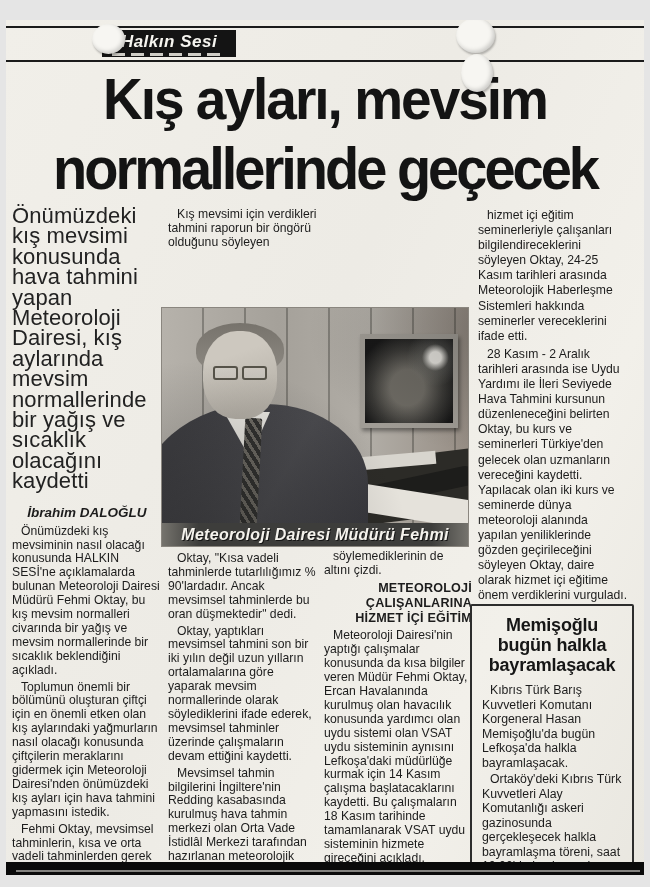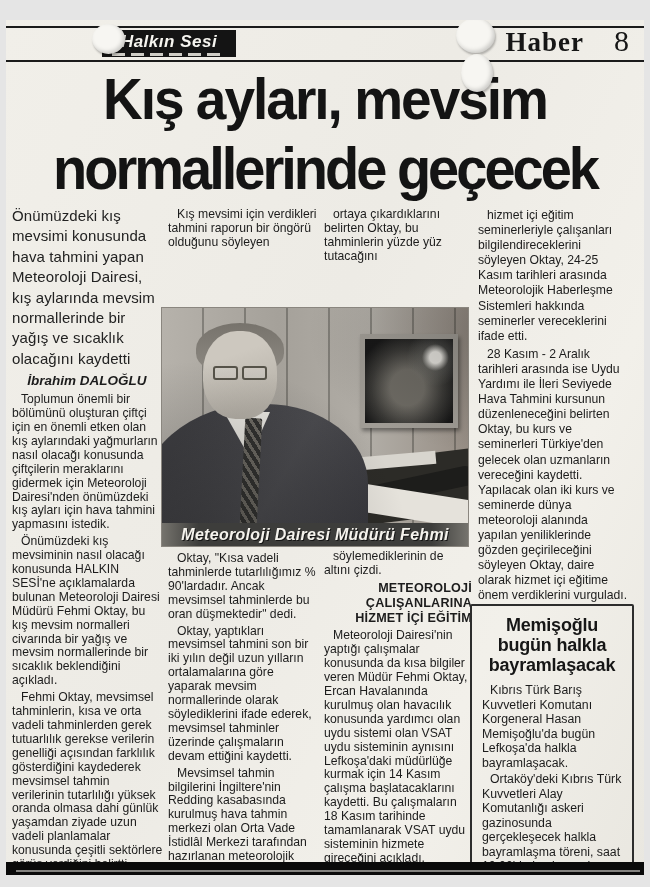--- a/index.html
+++ b/index.html
@@ -53,22 +53,22 @@
   
   .col { position:absolute; font-size:12.2px; line-height:13.9px; text-align:left; }
   .col p { text-indent:9px; margin-bottom:3px; }
   .col1 { left:6px;  top:186px; width:152px; }
   .col2i { left:162px; top:188px; width:150px; }
   .col3i { left:318px; top:188px; width:148px; }
   .col2 { left:162px; top:532px; width:150px; }
   .col3 { left:318px; top:530px; width:148px; }
   .col4 { left:472px; top:188px; width:152px; line-height:15.1px; }
   .lead {
-    font-size:15px; line-height:20.4px; letter-spacing:.1px;
-    margin-bottom:5px; color:#222;
+    font-size:22px; line-height:20.4px; letter-spacing:.1px;
+    margin-bottom:14px; color:#222;
   }
   .byline {
     display:block; text-align:center; font-weight:bold; font-style:italic;
     font-size:13.5px; margin:3px 2px 5px 0;
   }
   .subhead {
     font-weight:bold; text-align:right; font-size:12.6px; line-height:15.2px;
     margin:3px 0 3px 0; text-indent:0; letter-spacing:.2px;
   }
   
@@ -172,46 +172,40 @@
 <body>
 
 <div class="page">
   <div class="paper">
 
     <div class="rule rule-top"></div>
     <div class="logo-box">
       <span>Halkın Sesi</span>
       <div class="logo-tagline"></div>
     </div>
-    <div class="masthead-right">
-      <span>Haber</span><span class="pageno">8</span>
-    </div>
     <div class="rule rule-mid"></div>
     <div class="punch-hole hole-a"></div>
     <div class="punch-hole hole-b"></div>
     <div class="punch-hole hole-c"></div>
 
     <div class="headline">
       <div class="l1">Kış ayları, mevsim</div>
       <div class="l2">normallerinde geçecek</div>
     </div>
 
     <div class="col col1">
       <div class="lead">Önümüzdeki kış mevsimi konusunda hava tahmini yapan Meteoroloji Dairesi, kış aylarında mevsim normallerinde bir yağış ve sıcaklık olacağını kaydetti</div>
       <span class="byline">İbrahim DALOĞLU</span>
+      <p>Önümüzdeki kış mevsiminin nasıl olacağı konusunda HALKIN SESİ'ne açıklamalarda bulunan Meteoroloji Dairesi Müdürü Fehmi Oktay, bu kış mevsim normalleri civarında bir yağış ve mevsim normallerinde bir sıcaklık beklendiğini açıkladı.</p>
       <p>Toplumun önemli bir bölümünü oluşturan çiftçi için en önemli etken olan kış aylarındaki yağmurların nasıl olacağı konusunda çiftçilerin meraklarını gidermek için Meteoroloji Dairesi'nden önümüzdeki kış ayları için hava tahmini yapmasını istedik.</p>
-      <p>Önümüzdeki kış mevsiminin nasıl olacağı konusunda HALKIN SESİ'ne açıklamalarda bulunan Meteoroloji Dairesi Müdürü Fehmi Oktay, bu kış mevsim normalleri civarında bir yağış ve mevsim normallerinde bir sıcaklık beklendiğini açıkladı.</p>
       <p>Fehmi Oktay, mevsimsel tahminlerin, kısa ve orta vadeli tahminlerden gerek tutuarlılık gerekse verilerin genelliği açısından farklılık gösterdiğini kaydederek mevsimsel tahmin verilerinin tutarlılığı yüksek oranda olmasa dahi günlük yaşamdan ziyade uzun vadeli planlamalar konusunda çeşitli sektörlere görüş verdiğini belirtti.</p>
     </div>
 
     <div class="col col2i">
       <p>Kış mevsimi için verdikleri tahmini raporun bir öngörü olduğunu söyleyen</p>
-    </div>
-    <div class="col col3i">
-      <p>ortaya çıkardıklarını belirten Oktay, bu tahminlerin yüzde yüz tutacağını</p>
     </div>
 
     <div class="photo">
       <div class="wall-panels"></div>
       <div class="frame">
         <div class="frame-art"></div>
       </div>
       <div class="desk-dark"></div>
       <div class="chair-arm"></div>
       <div class="paper-a"></div>

